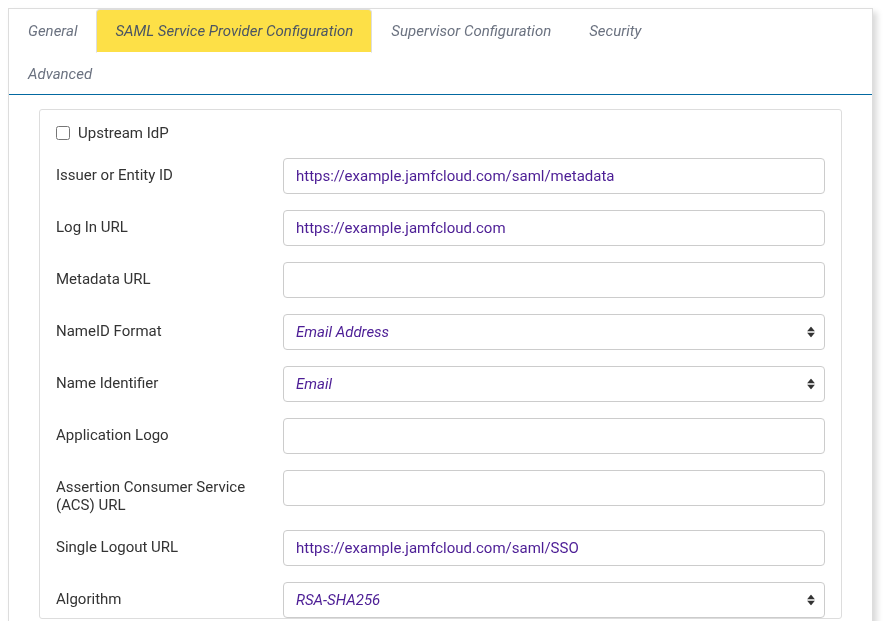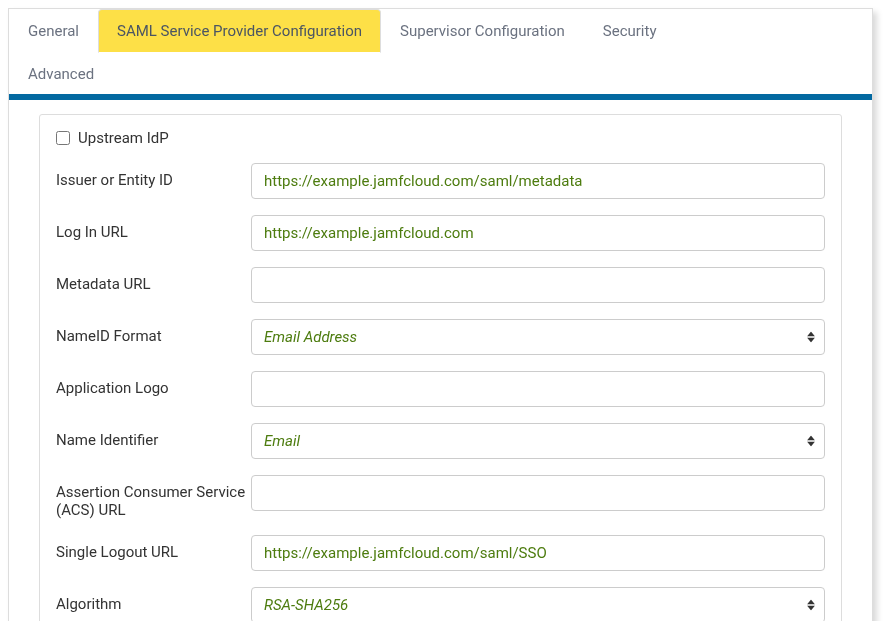--- a/index.html
+++ b/index.html
@@ -11,22 +11,23 @@
     }
     .panel {
       width: 865px;
       border: 1px solid #ddd;
       box-shadow: 4px 4px 6px rgba(0,0,0,0.15);
       background: #fff;
     }
     .tabs {
       display: flex;
       flex-wrap: wrap;
-      border-bottom: 6px solid #0369a1;
+      border-bottom: 1px solid #0369a1;
       padding: 0;
+      font-style: italic;
     }
     .tab {
       padding: 12px 18px;
       color: #6b7280;
       cursor: pointer;
       font-size: 15px;
       border: 1px solid transparent;
       border-bottom: none;
       margin-bottom: -1px;
       position: relative;
@@ -60,40 +61,41 @@
       height: 14px;
       margin-right: 8px;
       border: 1px solid #888;
       border-radius: 2px;
       cursor: pointer;
     }
     .form-row {
       display: flex;
       align-items: flex-start;
       margin-bottom: 16px;
+      gap: 32px;
     }
     .form-label {
       width: 195px;
       flex-shrink: 0;
       padding-top: 8px;
       font-size: 15px;
       color: #333;
     }
     .form-control-wrap {
       flex: 1;
       position: relative;
     }
     input.form-control, .form-select {
       width: 100%;
       height: 36px;
       border: 1px solid #ccc;
       border-radius: 4px;
       padding: 0 12px;
       font-size: 15px;
-      color: #4d7c0f;
+      color: #4c1d95;
       background: #fff;
       font-family: inherit;
     }
     .form-select {
       appearance: none;
       -webkit-appearance: none;
       -moz-appearance: none;
       padding-right: 24px;
       cursor: pointer;
       font-style: italic;
@@ -165,44 +167,44 @@
               <polygon points="4,0 8,5 0,5" fill="#333"></polygon>
             </svg>
           <svg width="8" height="5" viewBox="0 0 8 5" style="margin-top:1px">
               <polygon points="0,0 8,0 4,5" fill="#333"></polygon>
             </svg>
         </span>
       </div>
     </div>
 
     <div class="form-row">
-      <div class="form-label">Application Logo</div>
-      <div class="form-control-wrap">
-        <input type="text" class="form-control" value="" style="">
-      </div>
-    </div>
-
-    <div class="form-row">
       <div class="form-label">Name Identifier</div>
       <div class="form-control-wrap">
         <select class="form-select">
           <option>Email</option>
         </select>
         <span class="select-arrows">
           <svg width="8" height="5" viewBox="0 0 8 5">
               <polygon points="4,0 8,5 0,5" fill="#333"></polygon>
             </svg>
           <svg width="8" height="5" viewBox="0 0 8 5" style="margin-top:1px">
               <polygon points="0,0 8,0 4,5" fill="#333"></polygon>
             </svg>
         </span>
       </div>
     </div>
 
     <div class="form-row">
+      <div class="form-label">Application Logo</div>
+      <div class="form-control-wrap">
+        <input type="text" class="form-control" value="" style="">
+      </div>
+    </div>
+
+    <div class="form-row">
       <div class="form-label">Assertion Consumer Service (ACS) URL</div>
       <div class="form-control-wrap">
         <input type="text" class="form-control" value="" style="">
       </div>
     </div>
 
     <div class="form-row">
       <div class="form-label">Single Logout URL</div>
       <div class="form-control-wrap">
         <input type="text" class="form-control" value="https://example.jamfcloud.com/saml/SSO" style="">

